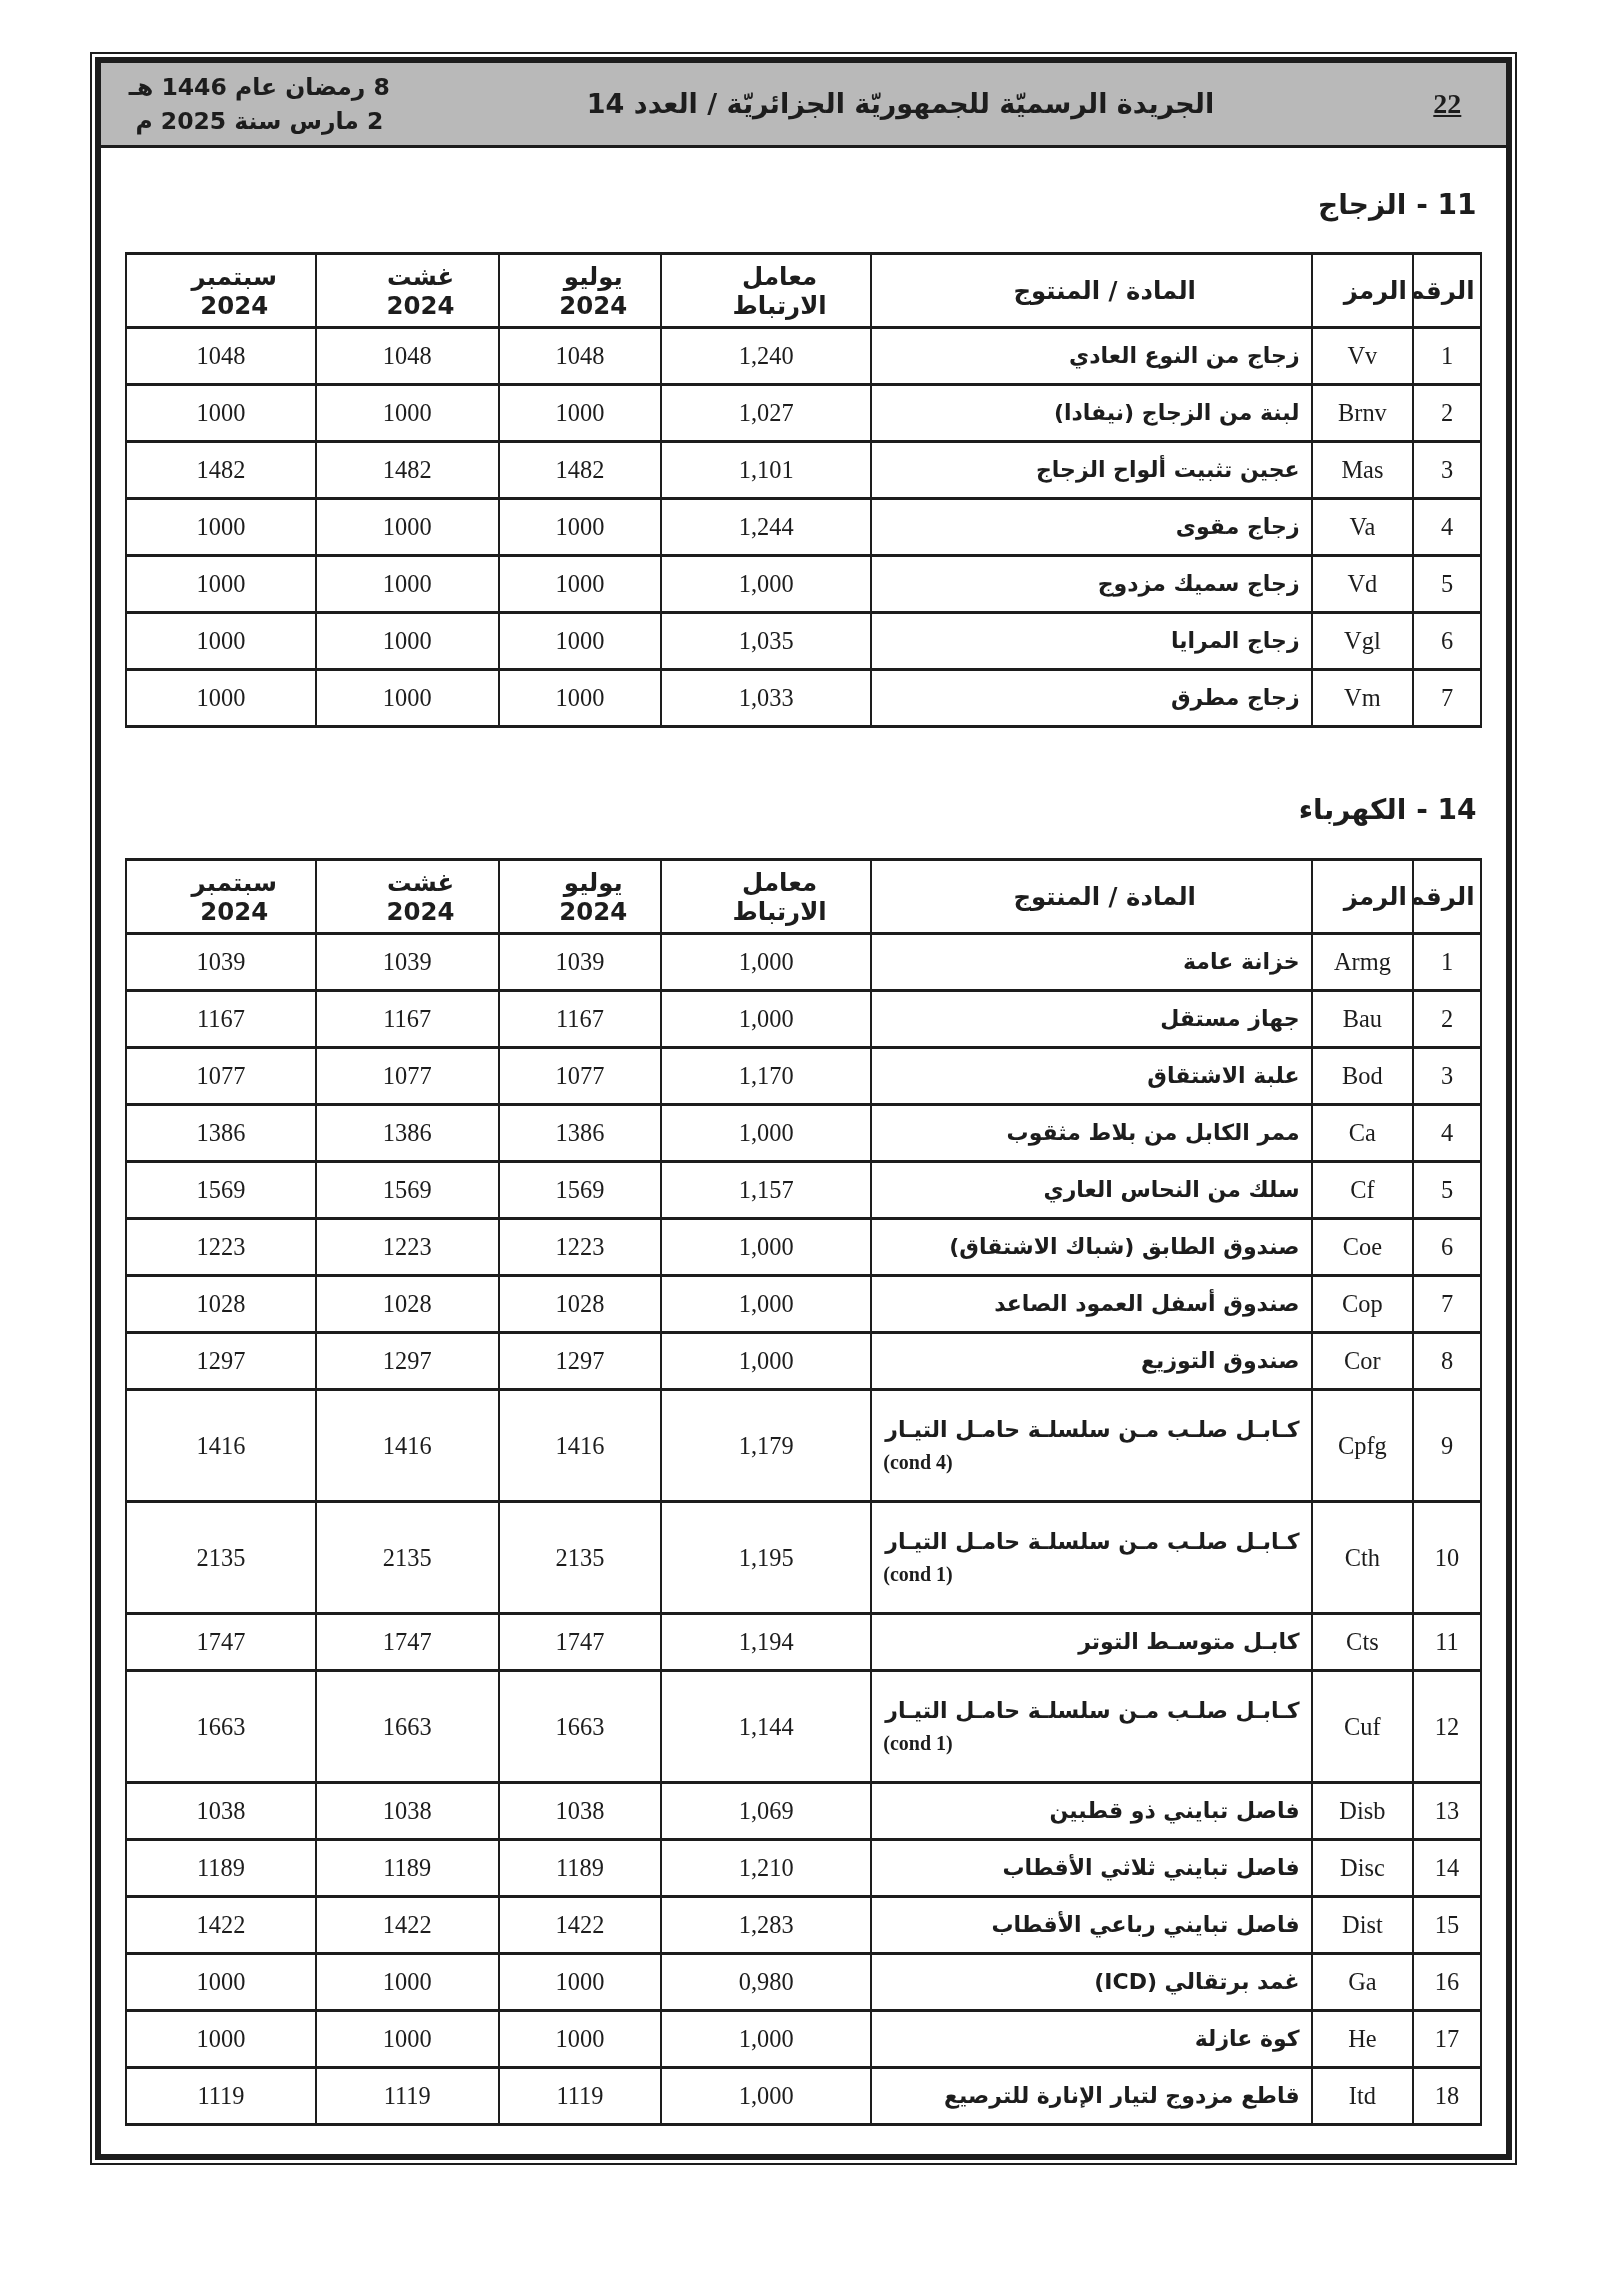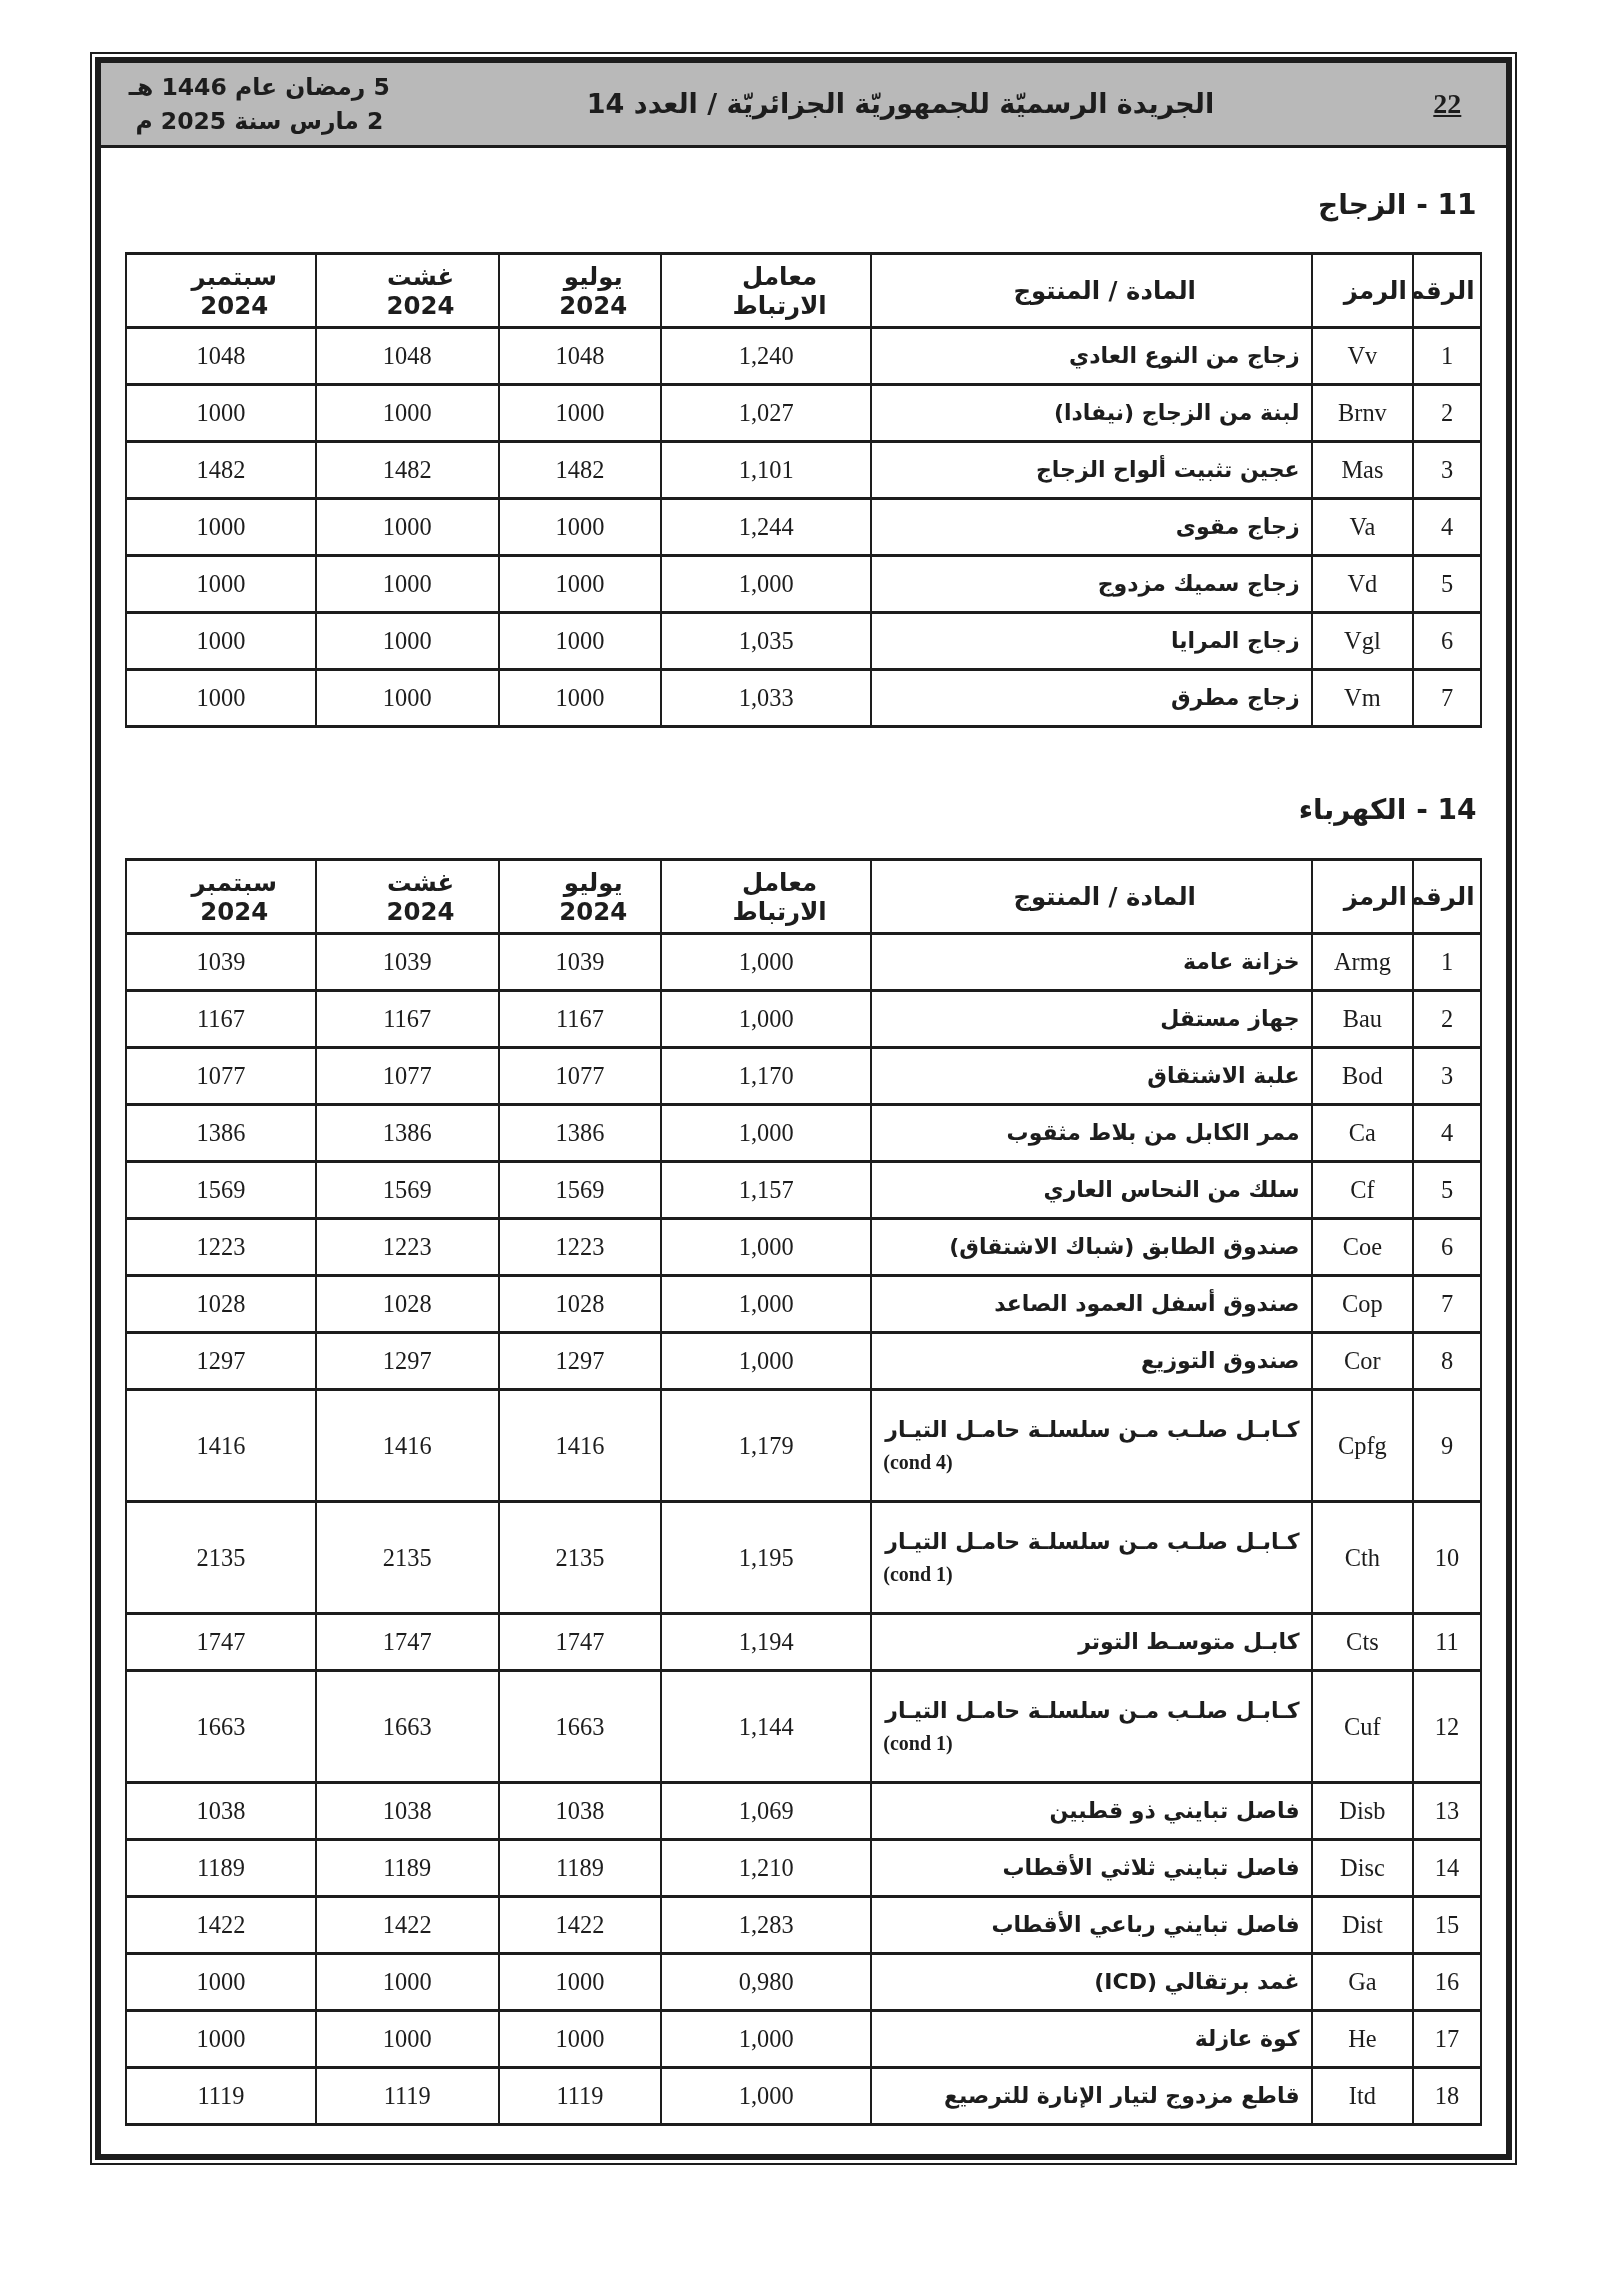--- a/index.html
+++ b/index.html
@@ -115,21 +115,21 @@
 </head>
 <body>
 
 <div class="frame-outer">
   <div class="frame-inner">
 
     <div class="band">
       <div class="band-page-num">22</div>
       <div class="band-title">الجريدة الرسميّة للجمهوريّة الجزائريّة / العدد 14</div>
       <div class="band-dates">
-        <div>5 رمضان عام 1446 هـ</div>
+        <div>8 رمضان عام 1446 هـ</div>
         <div>2 مارس سنة 2025 م</div>
       </div>
     </div>
 
     <div class="content">
       <h2 class="section-title">11 - الزجاج</h2>
       <table class="price-table">
           <thead>
             <tr>
               <th class="col0">الرقم</th>

